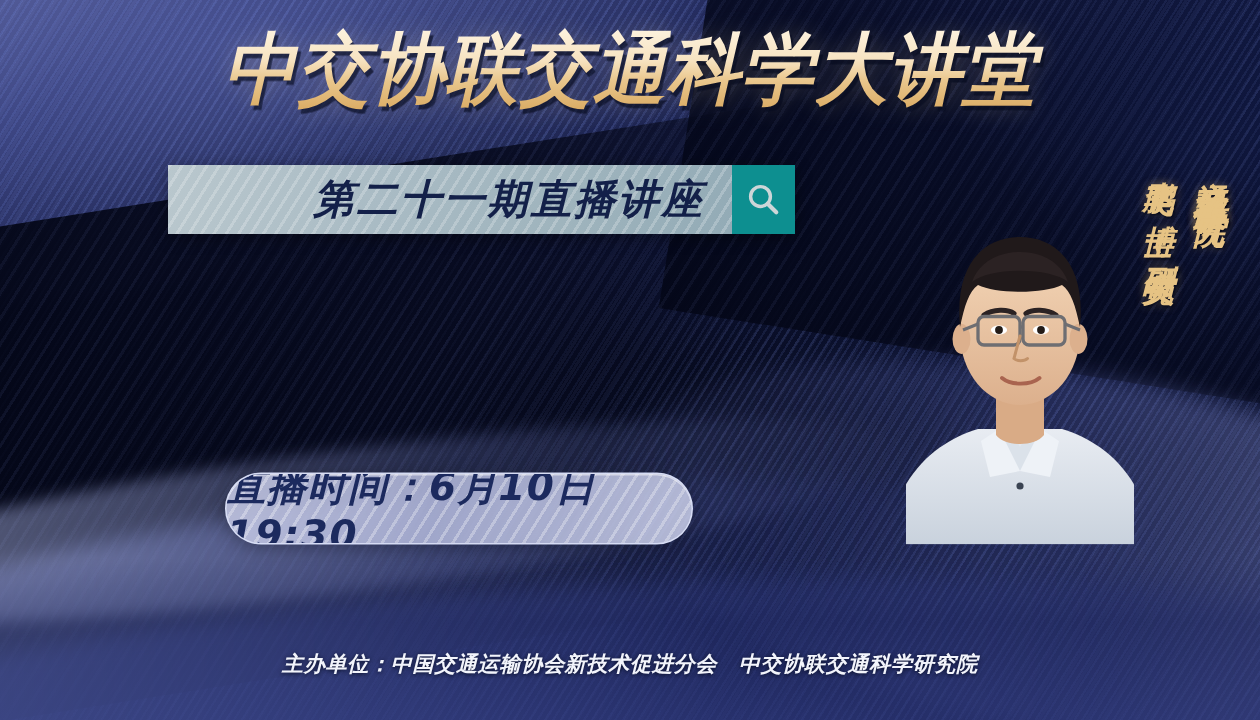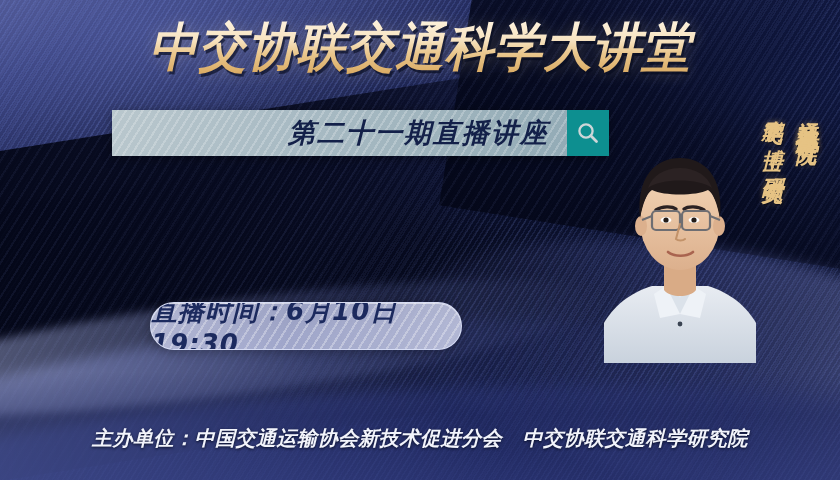--- a/index.html
+++ b/index.html
@@ -97,21 +97,21 @@
     background:linear-gradient(180deg,#fdf3e0 0%,#f7e3c1 38%,#e9c68c 62%,#d8a85f 100%);
     -webkit-background-clip:text; background-clip:text;
     color:transparent; -webkit-text-fill-color:transparent;
     filter:drop-shadow(2px 3px 0 rgba(6,10,30,.65)) drop-shadow(0 0 8px rgba(250,225,175,.18));
     white-space:nowrap;
   }
 
   
   .episode-bar{
     position:absolute; left:112px; top:110px;
-    width:497px; height:46px;
+    width:418px; height:46px;
     display:flex; align-items:stretch;
     box-shadow:0 2px 10px rgba(0,0,0,.35);
   }
   .episode-bar .eb-fill{
     flex:1; position:relative;
     background:linear-gradient(100deg,#b9c7cd 0%,#a9bbc4 38%,#9fb4bd 70%,#93abb6 100%);
     display:flex; align-items:center; justify-content:flex-end;
     padding-right:18px;
     overflow:hidden;
   }
@@ -139,21 +139,21 @@
     position:absolute; left:30px; top:208px;
     font-family:"DejaVu Sans","Liberation Sans",sans-serif;
     font-size:44px; font-weight:bold; letter-spacing:1px;
     color:#d79a33;
     text-shadow:2px 2px 0 rgba(5,8,26,.75), 0 0 14px rgba(215,154,51,.25);
     white-space:nowrap;
   }
 
   
   .time-pill{
-    position:absolute; left:150px; top:302px;
+    position:absolute; left:150px; top:315px;
     width:312px; height:48px;
     display:flex; align-items:center; justify-content:flex-start;
     background:linear-gradient(105deg, rgba(196,200,228,.88) 0%, rgba(176,182,216,.86) 45%, rgba(198,203,230,.88) 100%);
     border:1px solid rgba(222,228,250,.85);
     border-radius:24px;
     box-shadow:0 2px 12px rgba(0,0,0,.3), inset 0 1px 0 rgba(255,255,255,.5);
     overflow:hidden;
   }
   .time-pill::after{
     content:""; position:absolute; inset:0;
@@ -187,21 +187,21 @@
     letter-spacing:2px;
   }
   .vtext-org{ right:20px; top:104px; font-size:21px; }
   .vtext-name{ right:54px; top:104px; font-size:21px; }
 
   
   .footer-text{
     position:absolute; left:0; right:0; bottom:28px;
     text-align:center;
     font-family:"DejaVu Sans","Liberation Sans",sans-serif;
-    font-size:20px; font-weight:bold; letter-spacing:.5px;
+    font-size:14px; font-weight:bold; letter-spacing:.5px;
     color:#f2f4fb;
     text-shadow:0 1px 3px rgba(4,8,26,.85);
     white-space:nowrap;
   }
 </style>
 </head>
 <body>
 
 <div id="poster">
 

